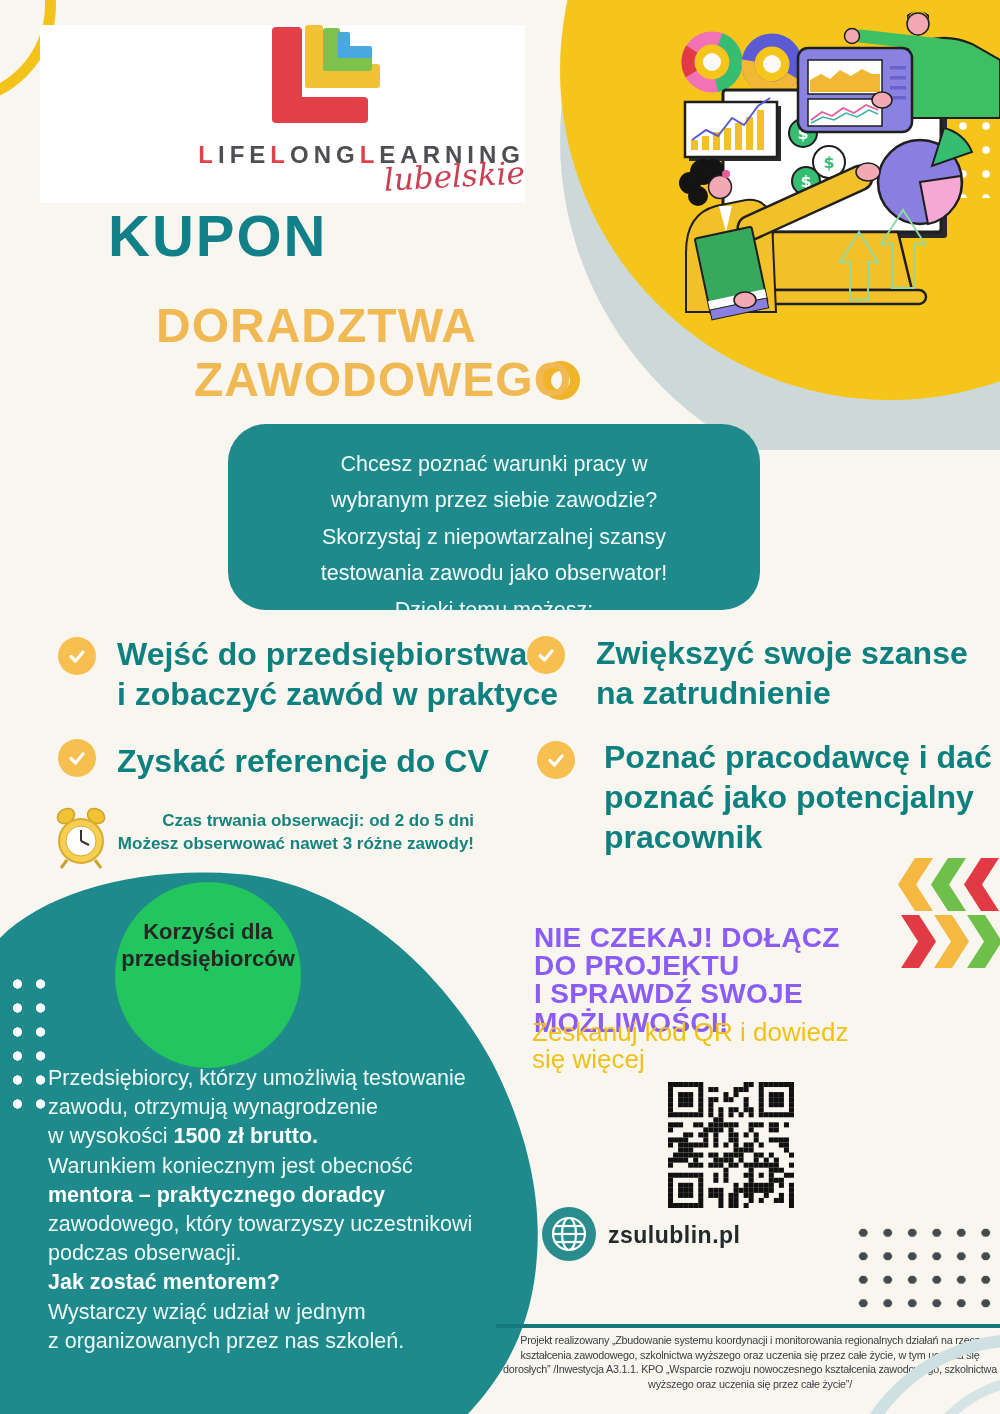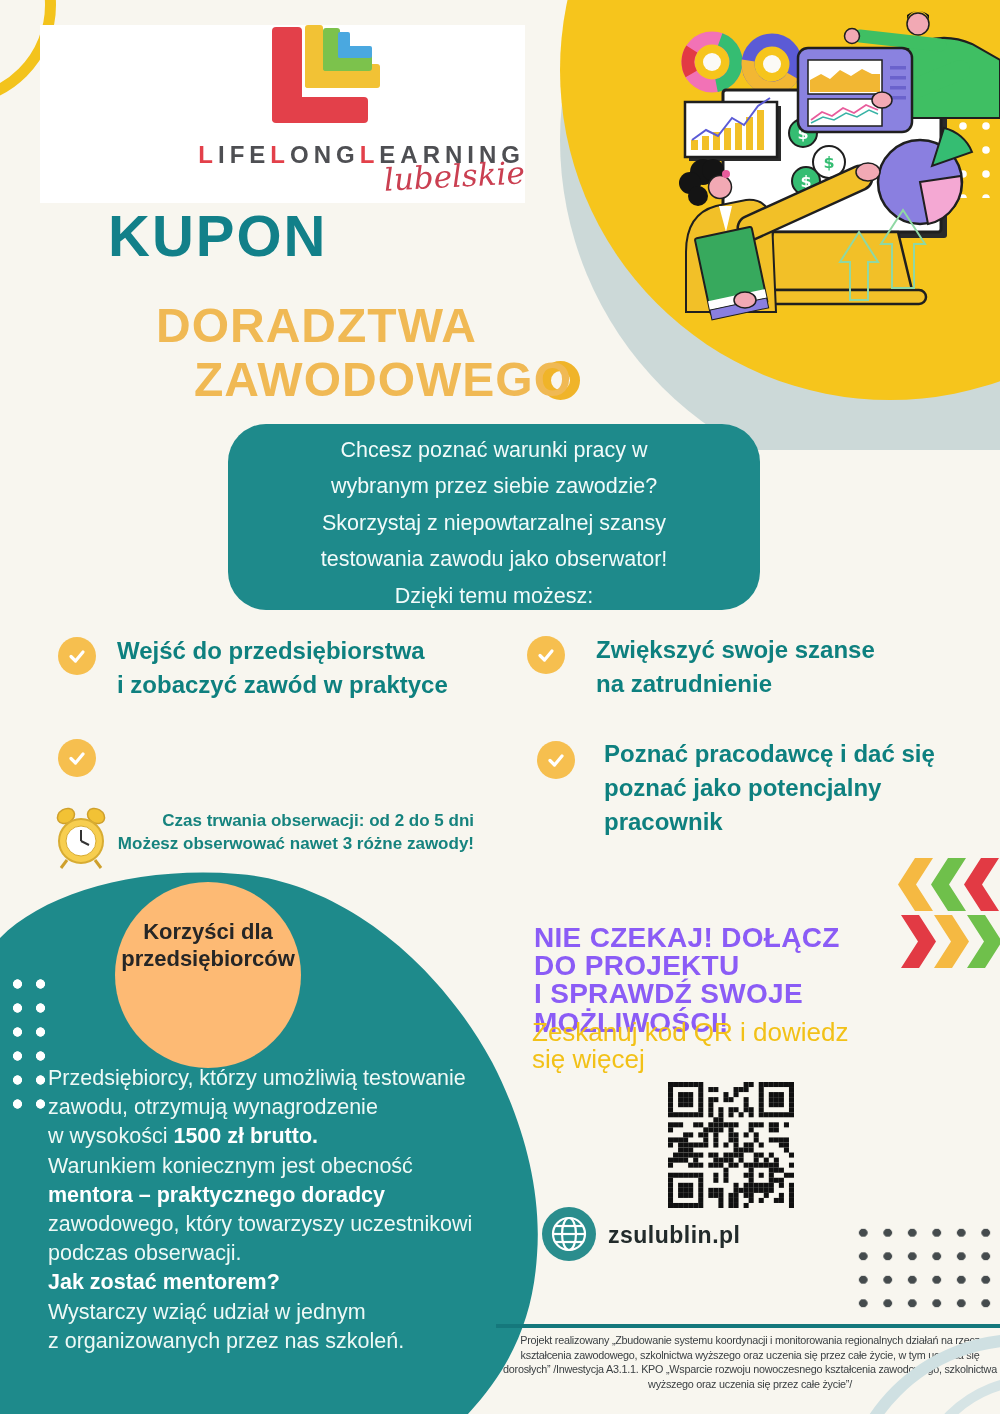--- a/index.html
+++ b/index.html
@@ -19,31 +19,31 @@
   .brand .r{color:#e3404a;}
   .script{font-family:"DejaVu Serif",serif;font-style:italic;font-size:31px;color:#ca3f51;
     transform:rotate(-3deg);margin-top:-2px;}
 
   .kupon{left:108px;top:202px;font-size:58px;font-weight:700;letter-spacing:2px;color:#128089;}
   .title-l{font-size:48px;font-weight:700;letter-spacing:1px;color:#f0b954;white-space:nowrap;}
   .title-1{left:156px;top:298px;}
   .title-2{left:194px;top:352px;}
 
   .intro-box{left:228px;top:424px;width:532px;height:186px;background:#1e8a8b;border-radius:38px;
-    color:#f2fbfa;font-size:21.5px;line-height:36.4px;text-align:center;box-sizing:border-box;padding-top:8px;}
+    color:#f2fbfa;font-size:21.5px;line-height:36.4px;text-align:center;box-sizing:border-box;padding-top:22px;}
 
   .check{width:38px;height:38px;border-radius:50%;background:#f6bf4f;display:flex;
     align-items:center;justify-content:center;}
   .check svg{width:24px;height:24px;}
-  .benefit{font-size:24px;font-weight:700;line-height:34px;color:#0e807f;white-space:nowrap;}
+  .benefit{font-size:32px;font-weight:700;line-height:40px;color:#0e807f;white-space:nowrap;}
 
   .duration{left:112px;top:810px;width:362px;text-align:right;font-size:17px;font-weight:700;
     line-height:22.5px;color:#16837e;}
 
-  .badge{left:115px;top:882px;width:186px;height:186px;border-radius:50%;background:#fdba74;
+  .badge{left:115px;top:882px;width:186px;height:186px;border-radius:50%;background:#22c55e;
     box-sizing:border-box;padding-top:36px;text-align:center;font-size:22px;font-weight:700;
     line-height:27px;color:#262626;}
   .wdots{left:6px;top:972px;width:48px;height:142px;
     background-image:radial-gradient(#ffffff 4.2px,rgba(255,255,255,0) 4.8px);
     background-size:23px 24px;}
   .employers-par{left:48px;top:1064px;width:484px;color:#eef9f6;font-size:21.5px;line-height:29.2px;}
   .employers-par .bb{font-weight:700;color:#ffffff;}
 
   .cta{left:534px;top:924px;font-size:28px;font-weight:700;line-height:28.2px;color:#8b5cf6;
     letter-spacing:0.3px;}
@@ -210,20 +210,21 @@
         <path d="M6 12.5 L10.5 17 L18 8" stroke="#fff" stroke-width="3.2" fill="none" stroke-linecap="round" stroke-linejoin="round"></path>
       </svg>
   </div>
   <div class="abs benefit" style="left:596px;top:633px;">Zwiększyć swoje szanse<br>na zatrudnienie</div>
 
   <div class="abs check" style="left:58px;top:739px;">
     <svg viewBox="0 0 24 24">
         <path d="M6 12.5 L10.5 17 L18 8" stroke="#fff" stroke-width="3.2" fill="none" stroke-linecap="round" stroke-linejoin="round"></path>
       </svg>
   </div>
+  <div class="abs benefit" style="left:117px;top:741px;">Zyskać referencje do CV</div>
 
   <div class="abs check" style="left:537px;top:741px;">
     <svg viewBox="0 0 24 24">
         <path d="M6 12.5 L10.5 17 L18 8" stroke="#fff" stroke-width="3.2" fill="none" stroke-linecap="round" stroke-linejoin="round"></path>
       </svg>
   </div>
   <div class="abs benefit" style="left:604px;top:737px;">Poznać pracodawcę i dać się<br>poznać jako potencjalny<br>pracownik</div>
 
   <svg class="abs" style="left:55px;top:804px;" width="52" height="68" viewBox="0 0 52 68">
     <ellipse cx="11" cy="12" rx="9" ry="7" fill="#f2c235" stroke="#cfa02c" stroke-width="1.5" transform="rotate(-30 11 12)"></ellipse>

